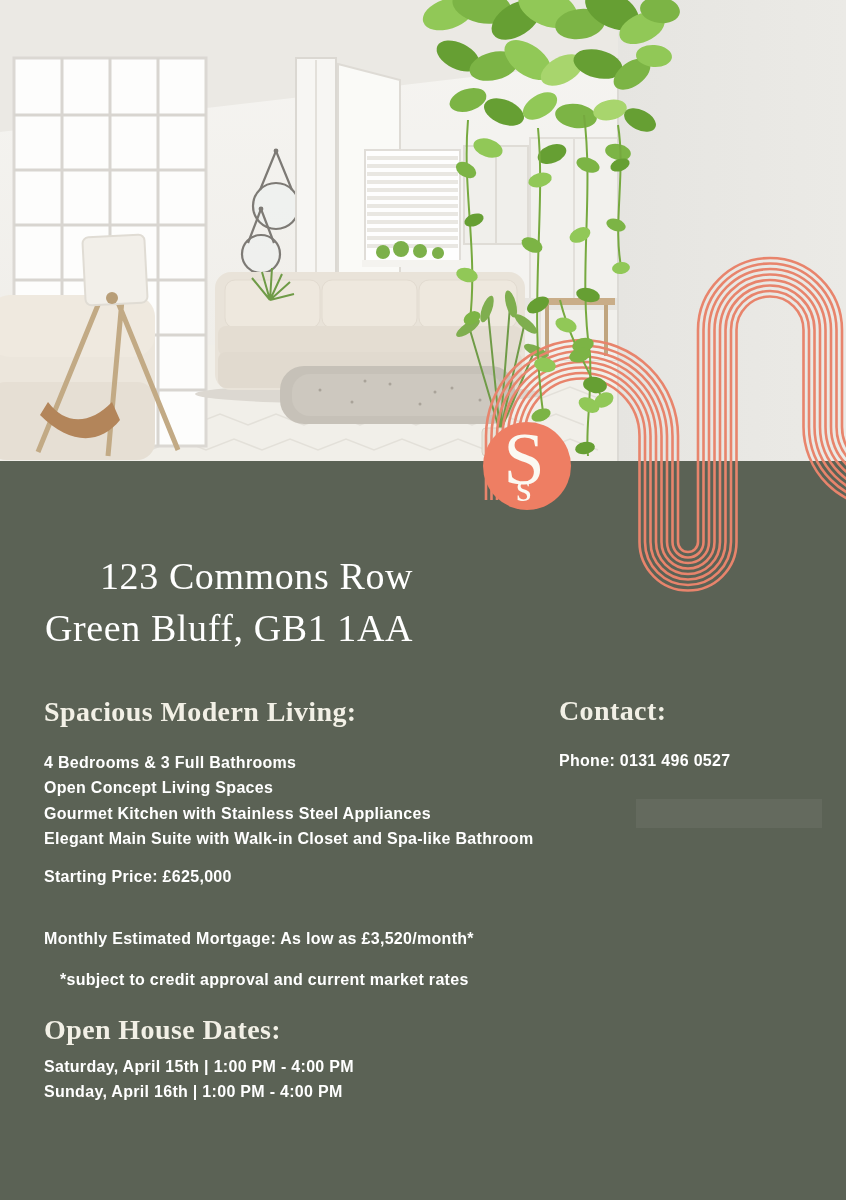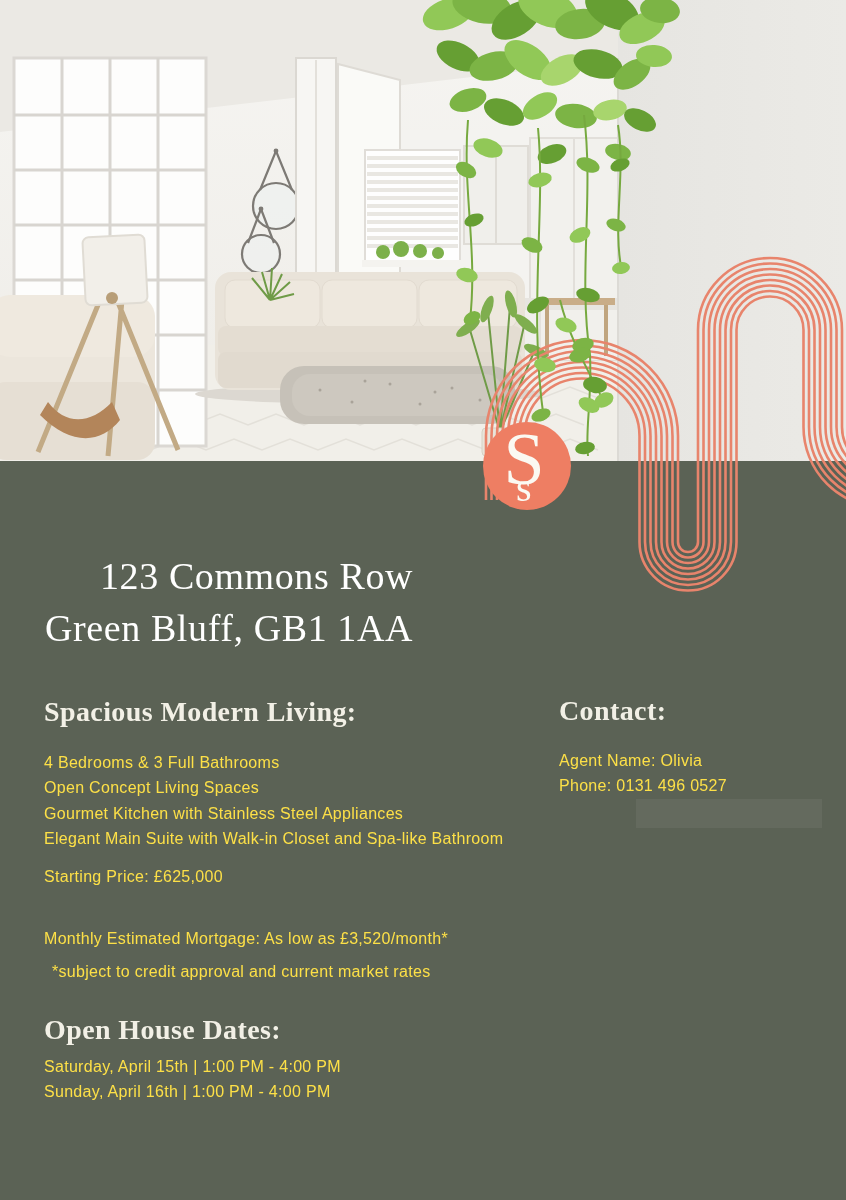--- a/index.html
+++ b/index.html
@@ -35,22 +35,22 @@
   .sec-heading{
     position:absolute;margin:0;
     font-family:"Liberation Serif",serif;font-weight:700;
     font-size:28px;line-height:28px;letter-spacing:0.4px;color:#f2f0e6;
   }
   .h-living{left:44px;top:698px;}
   .h-contact{left:559px;top:697px;}
   .h-openhouse{left:44px;top:1016px;}
   .body-text{
     position:absolute;margin:0;
-    font-size:16px;line-height:25.4px;letter-spacing:0.3px;color:#fde047;
-    font-weight:400;
+    font-size:16px;line-height:25.4px;letter-spacing:0.3px;color:#ffffff;
+    font-weight:700;
   }
   .features{left:44px;top:750px;}
   .price{left:44px;top:864px;}
   .mortgage{left:44px;top:926px;}
   .contact-lines{left:559px;top:748px;}
   .dates{left:44px;top:1054px;}
   .email-highlight{
     position:absolute;left:636px;top:799px;width:186px;height:29px;
     background:rgba(255,255,255,0.055);
   }
@@ -297,27 +297,26 @@
   <h2 class="sec-heading h-living">Spacious Modern Living:</h2>
   <div class="body-text features">
     <p style="margin:0">4 Bedrooms &amp; 3 Full Bathrooms</p>
     <p style="margin:0">Open Concept Living Spaces</p>
     <p style="margin:0">Gourmet Kitchen with Stainless Steel Appliances</p>
     <p style="margin:0">Elegant Main Suite with Walk-in Closet and Spa-like Bathroom</p>
   </div>
   <p class="body-text price">Starting Price: £625,000</p>
   <div class="body-text mortgage">
     <p style="margin:0">Monthly Estimated Mortgage: As low as £3,520/month*</p>
-    <p style="margin:8px">*subject to credit approval and current market rates</p>
+    <p style="margin:16px">*subject to credit approval and current market rates</p>
   </div>
 
   <h2 class="sec-heading h-contact">Contact:</h2>
   <div class="email-highlight"></div>
   <div class="body-text contact-lines">
-    <p style="margin:0">Agent Name: Olivia</p>
     <p style="margin:0">Phone: 0131 496 0527</p>
   </div>
 
   <h2 class="sec-heading h-openhouse">Open House Dates:</h2>
   <div class="body-text dates">
     <p style="margin:0">Saturday, April 15th | 1:00 PM - 4:00 PM</p>
     <p style="margin:0">Sunday, April 16th | 1:00 PM - 4:00 PM</p>
   </div>
 
 </div>

